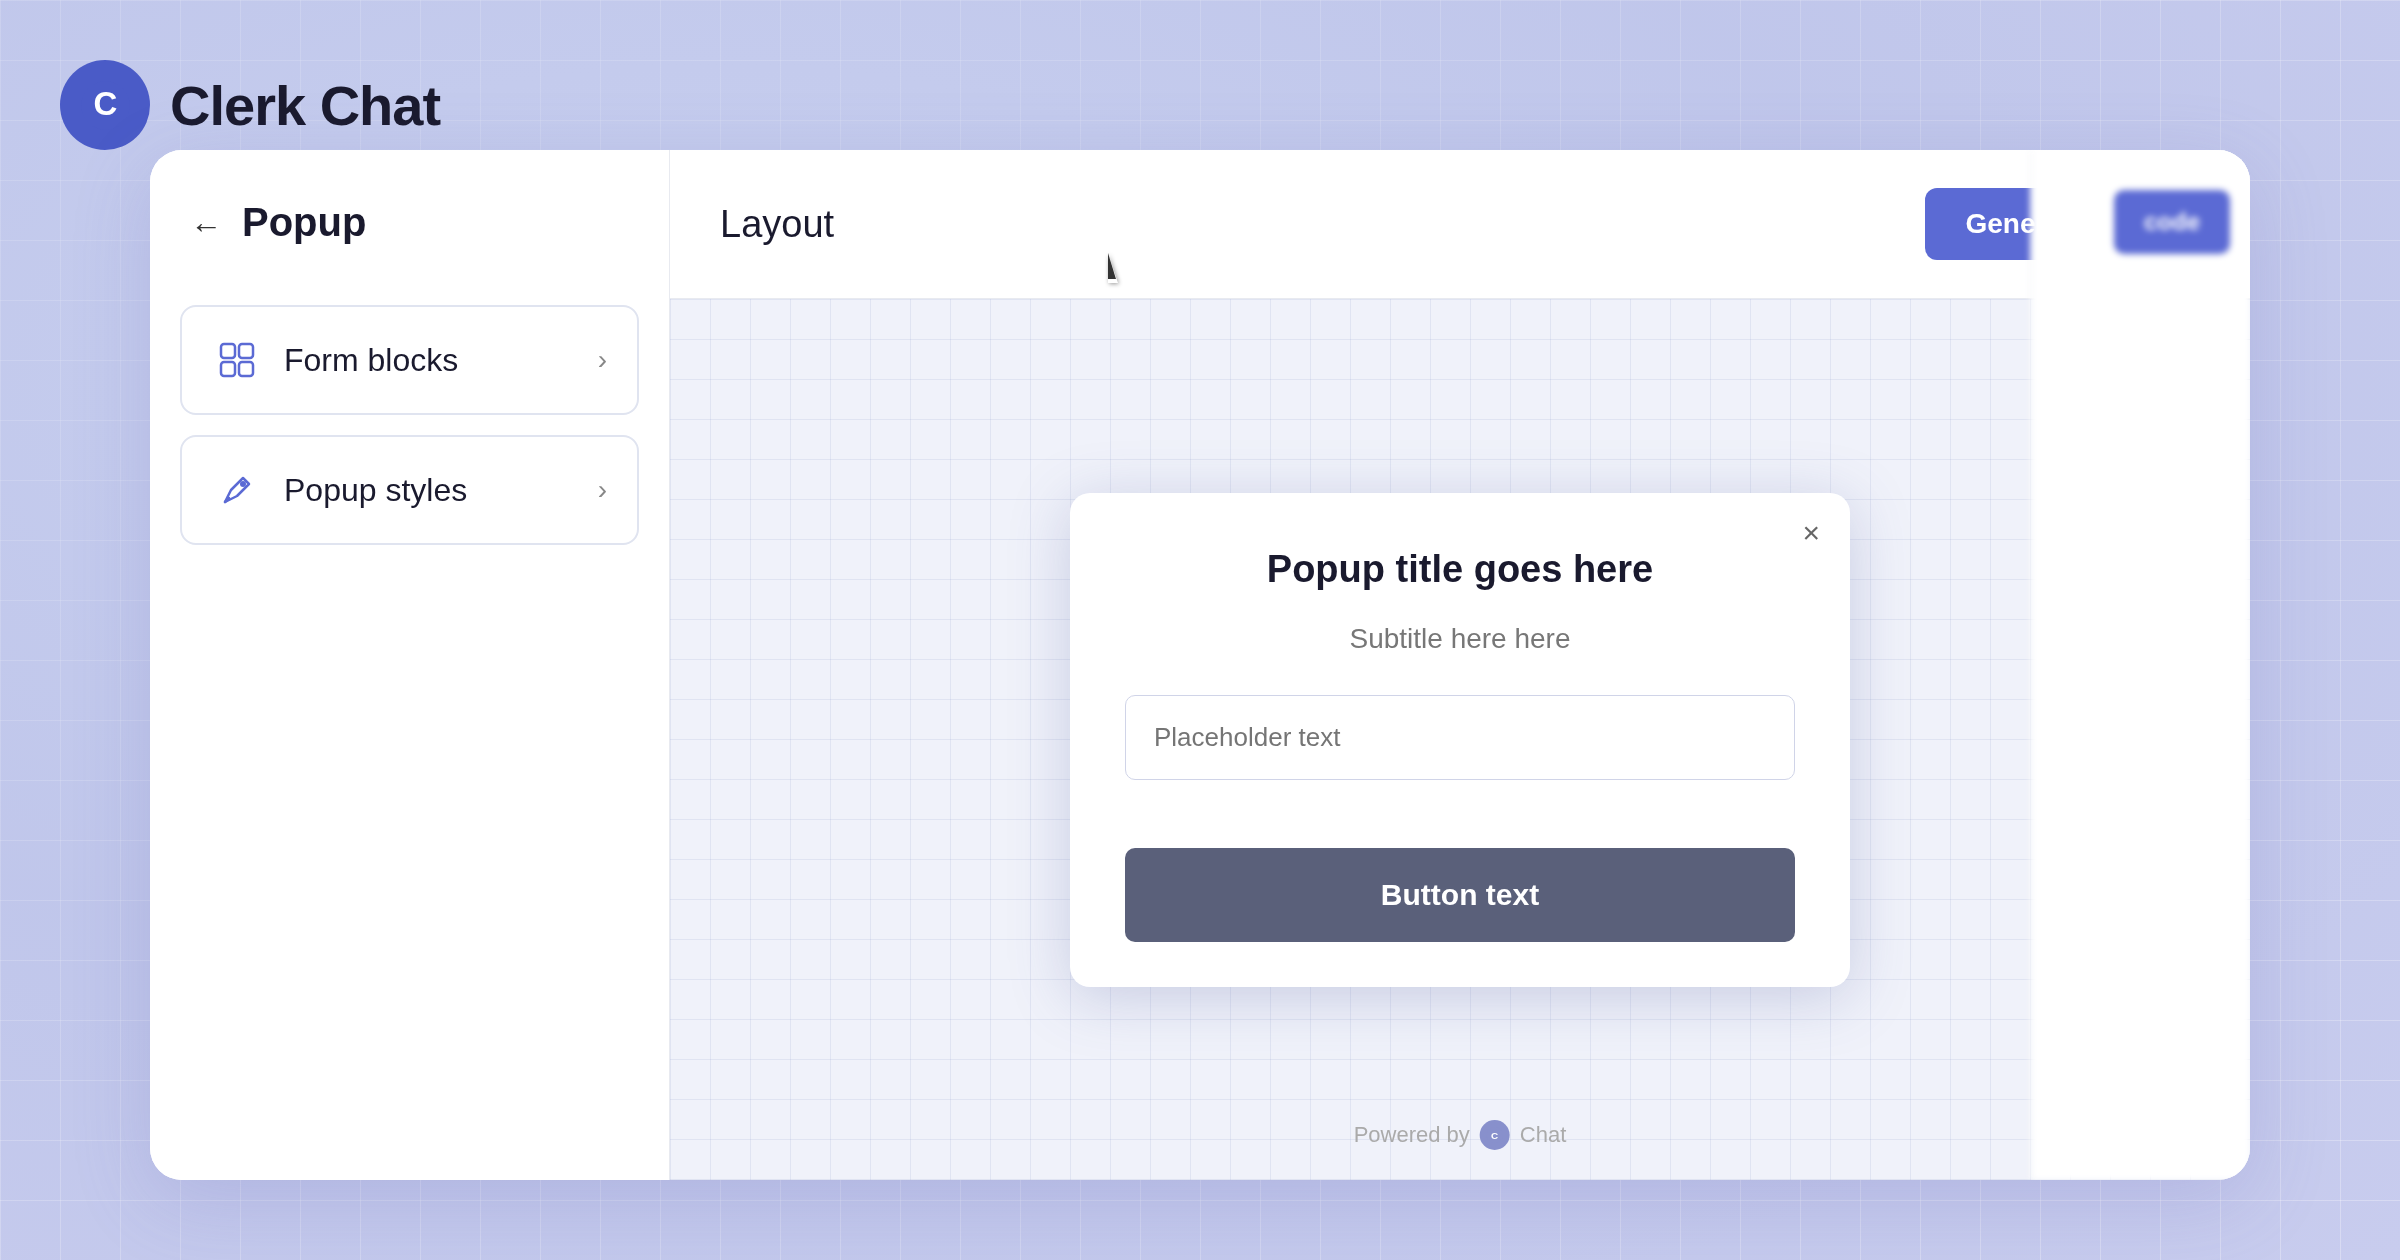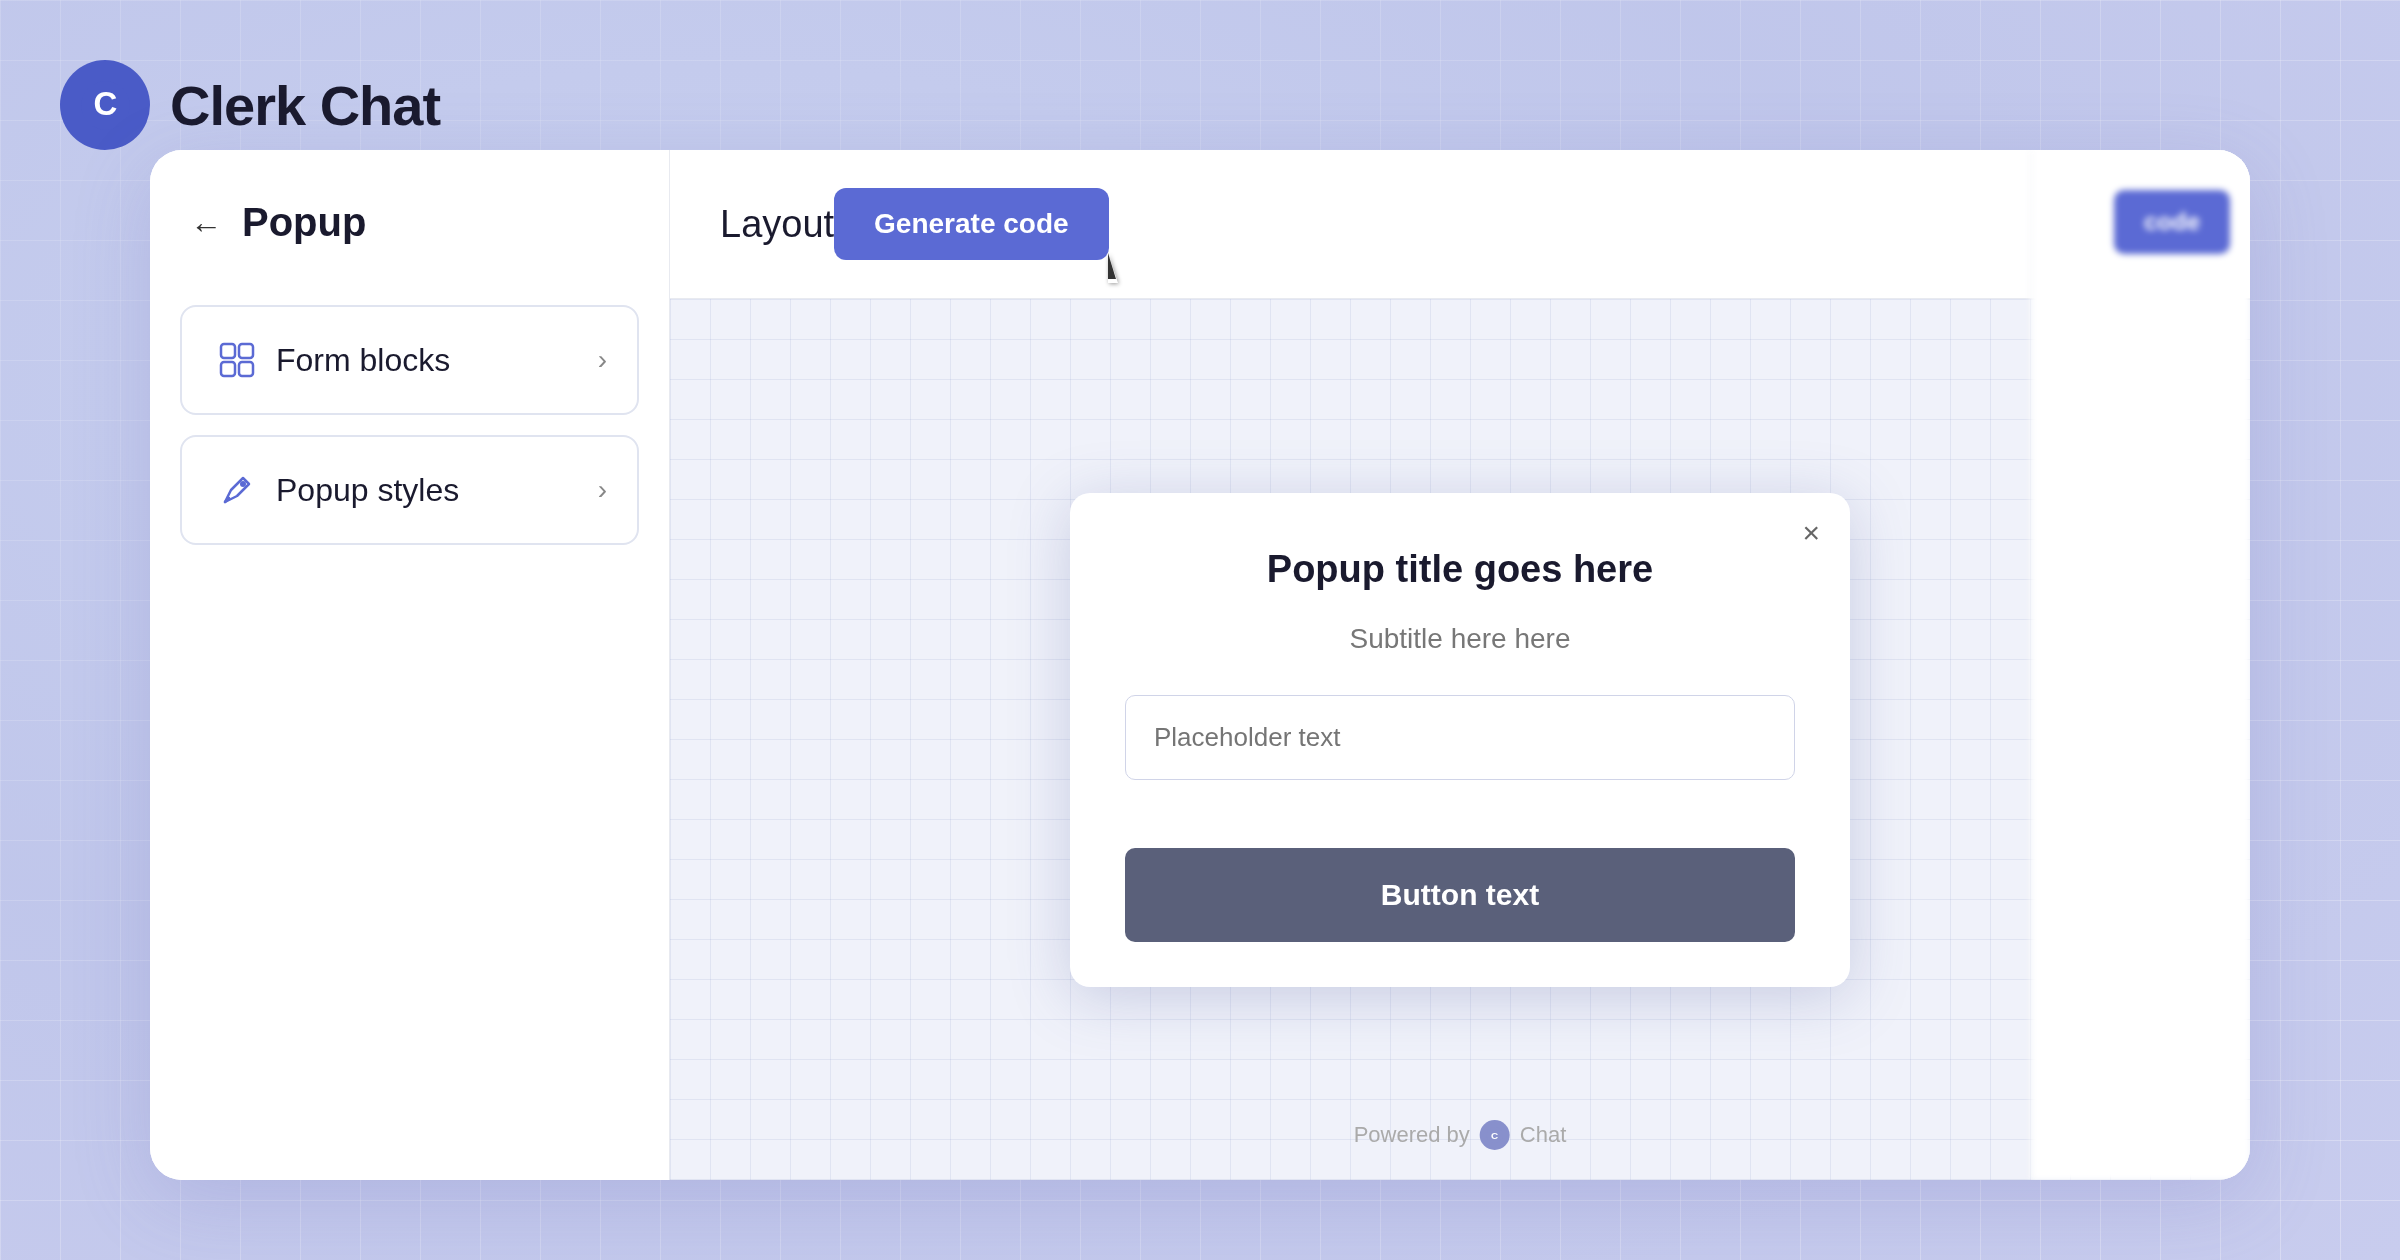--- a/index.html
+++ b/index.html
@@ -125,21 +125,21 @@
       border: 2px solid #e0e4f0;
       border-radius: 16px;
       cursor: pointer;
       background: white;
       transition: background 0.2s;
     }
 
     .sidebar-item-left {
       display: flex;
       align-items: center;
-      gap: 14px;
+      gap: 22px;
     }
 
     .sidebar-item-icon {
       width: 50px;
       height: 50px;
       display: flex;
       align-items: center;
       justify-content: center;
     }
 
@@ -165,20 +165,21 @@
       display: flex;
       flex-direction: column;
       background: #f0f2fa;
       position: relative;
     }
 
     
     .content-header {
       display: flex;
       align-items: center;
+      justify-content: space-between;
       padding: 38px 50px;
       background: white;
       border-bottom: 1px solid #e8eaf0;
       flex-shrink: 0;
     }
 
     .content-title {
       font-size: 38px;
       font-weight: 500;
       color: #1a1a2e;

